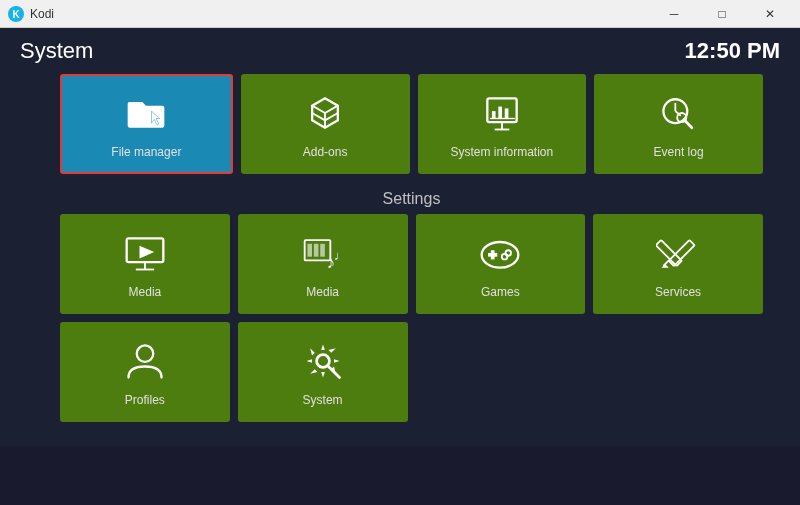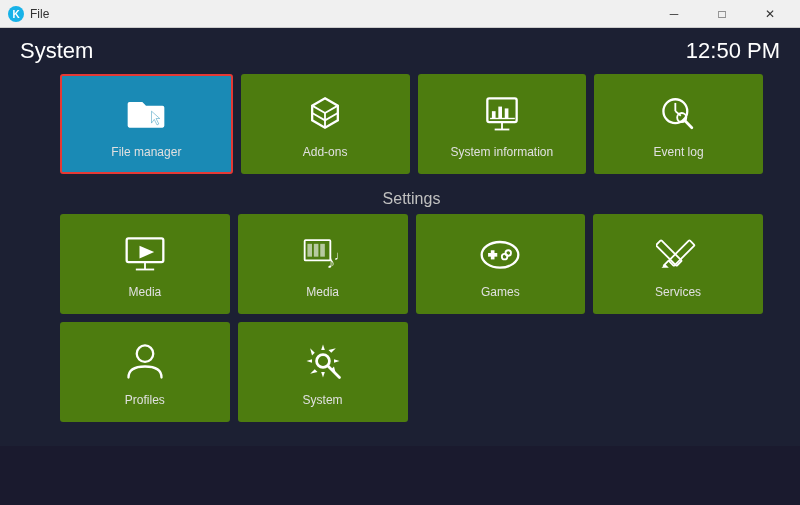--- a/index.html
+++ b/index.html
@@ -70,21 +70,21 @@
       background: #1c2033;
     }
     .app-title {
       font-size: 22px;
       color: #ffffff;
       font-weight: 300;
     }
     .app-time {
       font-size: 22px;
       color: #ffffff;
-      font-weight: 400;
+      font-weight: 700;
     }
 
     
     .content {
       flex: 1;
       padding: 0 37px 10px 60px;
       overflow: hidden;
     }
 
     
@@ -150,21 +150,21 @@
 </head>
 <body>
 
 <div class="title-bar">
   <div class="title-bar-left">
 
     <svg class="title-bar-icon" viewBox="0 0 16 16">
       <circle cx="8" cy="8" r="8" fill="#17b2e8"></circle>
       <text x="8" y="12" text-anchor="middle" font-size="10" fill="white" font-weight="bold">K</text>
     </svg>
-    <span class="title-bar-title">File</span>
+    <span class="title-bar-title">Kodi</span>
   </div>
   <div class="title-bar-controls">
     <button class="title-bar-btn">─</button>
     <button class="title-bar-btn">□</button>
     <button class="title-bar-btn close">✕</button>
   </div>
 </div>
 
 <div class="app-area">
   <div class="app-header">

